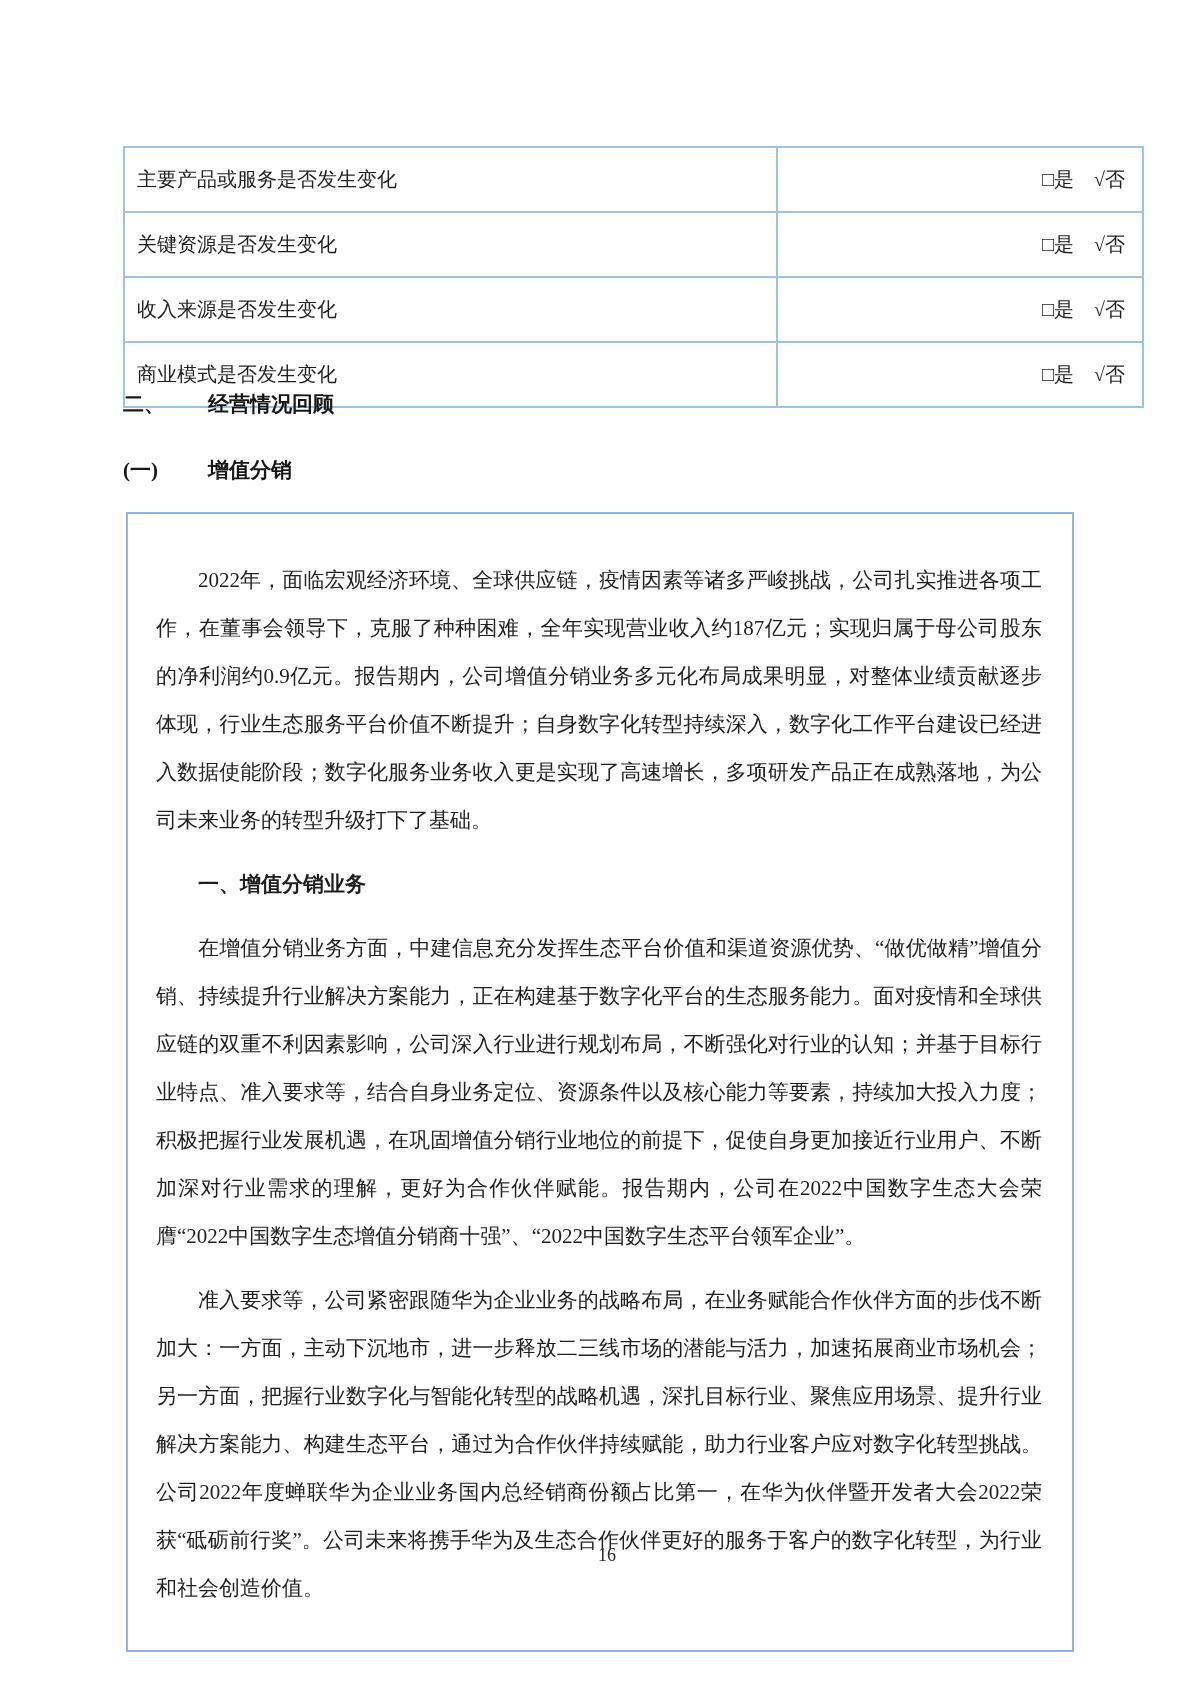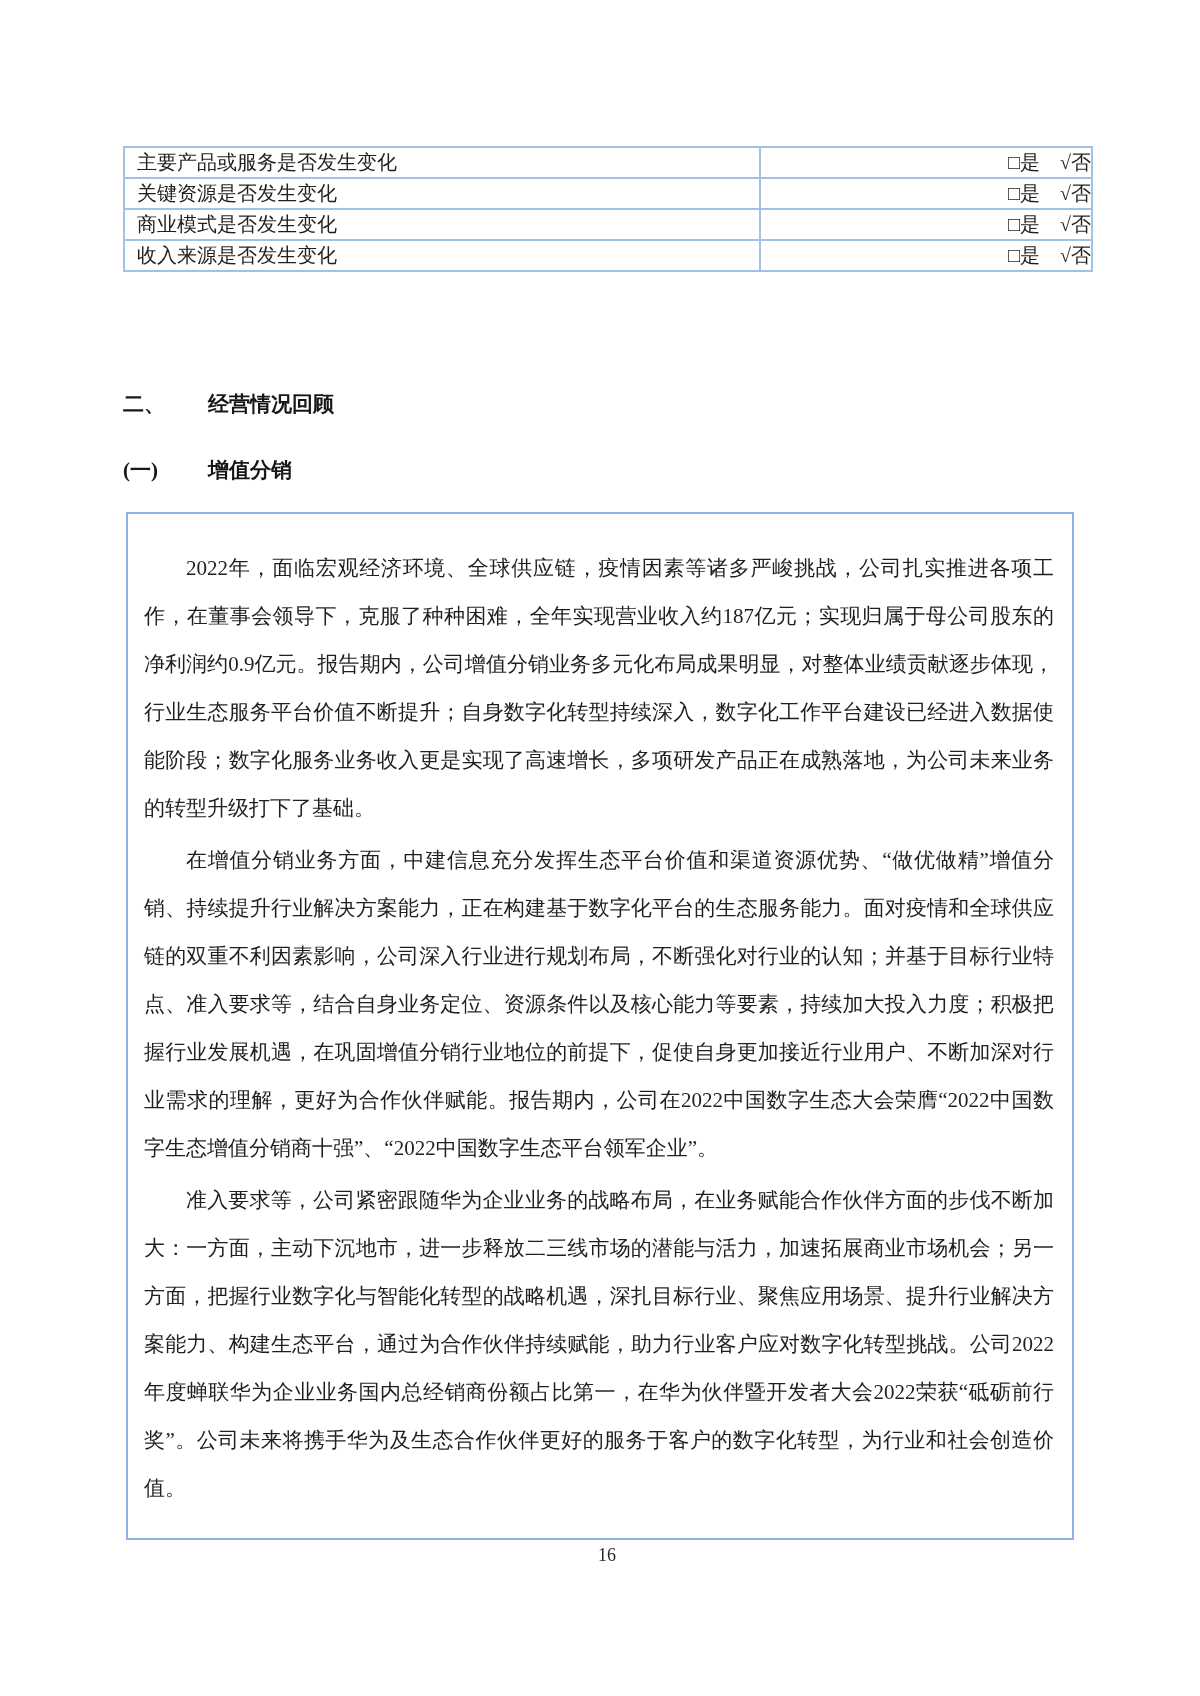--- a/index.html
+++ b/index.html
@@ -23,21 +23,21 @@
     left: 123px;
     top: 146px;
     width: 952px;
     border-collapse: collapse;
     table-layout: fixed;
     font-size: 20px;
   }
   .change-table td {
     border: 2px solid #9dc3e6;
     height: 29px;
-    padding: 0;
+    padding: 17px;
     vertical-align: middle;
     white-space: nowrap;
     overflow: hidden;
   }
   .change-table td.q {
     width: 622px;
     padding-left: 12px;
     text-align: left;
   }
   .change-table td.a {
@@ -66,21 +66,21 @@
     top: 512px;
     width: 948px;
     box-sizing: border-box;
     border: 2px solid #8eb4e3;
     padding: 26px 14px 22px 12px;
     font-size: 21px;
     line-height: 48px;
     text-align: justify;
   }
   .narrative-box p {
-    margin: 4px;
+    margin: 16px;
     text-indent: 2em;
   }
   .inner-heading {
     margin: 0;
     text-indent: 2em;
     font-weight: bold;
   }
 
   
   .page-footer {
@@ -102,41 +102,42 @@
     <tbody>
       <tr>
         <td class="q">主要产品或服务是否发生变化</td>
         <td class="a">□是　√否</td>
       </tr>
       <tr>
         <td class="q">关键资源是否发生变化</td>
         <td class="a">□是　√否</td>
       </tr>
       <tr>
-        <td class="q">商业模式是否发生变化</td>
+        <td class="q">收入来源是否发生变化</td>
         <td class="a">□是　√否</td>
       </tr>
       <tr>
-        <td class="q">收入来源是否发生变化</td>
+        <td class="q">商业模式是否发生变化</td>
         <td class="a">□是　√否</td>
       </tr>
     </tbody>
   </table>
 
   <div class="sec-heading" id="heading-section">
     <span class="num">二、</span>
     <span class="ttl">经营情况回顾</span>
   </div>
 
   <div class="sec-heading" id="heading-subsection">
     <span class="num">(一)</span>
     <span class="ttl">增值分销</span>
   </div>
 
   <div class="narrative-box">
     <p>2022年，面临宏观经济环境、全球供应链，疫情因素等诸多严峻挑战，公司扎实推进各项工作，在董事会领导下，克服了种种困难，全年实现营业收入约187亿元；实现归属于母公司股东的净利润约0.9亿元。报告期内，公司增值分销业务多元化布局成果明显，对整体业绩贡献逐步体现，行业生态服务平台价值不断提升；自身数字化转型持续深入，数字化工作平台建设已经进入数据使能阶段；数字化服务业务收入更是实现了高速增长，多项研发产品正在成熟落地，为公司未来业务的转型升级打下了基础。</p>
+    <p class="inner-heading">一、增值分销业务</p>
     <p>在增值分销业务方面，中建信息充分发挥生态平台价值和渠道资源优势、“做优做精”增值分销、持续提升行业解决方案能力，正在构建基于数字化平台的生态服务能力。面对疫情和全球供应链的双重不利因素影响，公司深入行业进行规划布局，不断强化对行业的认知；并基于目标行业特点、准入要求等，结合自身业务定位、资源条件以及核心能力等要素，持续加大投入力度；积极把握行业发展机遇，在巩固增值分销行业地位的前提下，促使自身更加接近行业用户、不断加深对行业需求的理解，更好为合作伙伴赋能。报告期内，公司在2022中国数字生态大会荣膺“2022中国数字生态增值分销商十强”、“2022中国数字生态平台领军企业”。</p>
     <p>准入要求等，公司紧密跟随华为企业业务的战略布局，在业务赋能合作伙伴方面的步伐不断加大：一方面，主动下沉地市，进一步释放二三线市场的潜能与活力，加速拓展商业市场机会；另一方面，把握行业数字化与智能化转型的战略机遇，深扎目标行业、聚焦应用场景、提升行业解决方案能力、构建生态平台，通过为合作伙伴持续赋能，助力行业客户应对数字化转型挑战。公司2022年度蝉联华为企业业务国内总经销商份额占比第一，在华为伙伴暨开发者大会2022荣获“砥砺前行奖”。公司未来将携手华为及生态合作伙伴更好的服务于客户的数字化转型，为行业和社会创造价值。</p>
   </div>
 
   <div class="page-footer">16</div>
 
 </div>
 
 </body></html>

